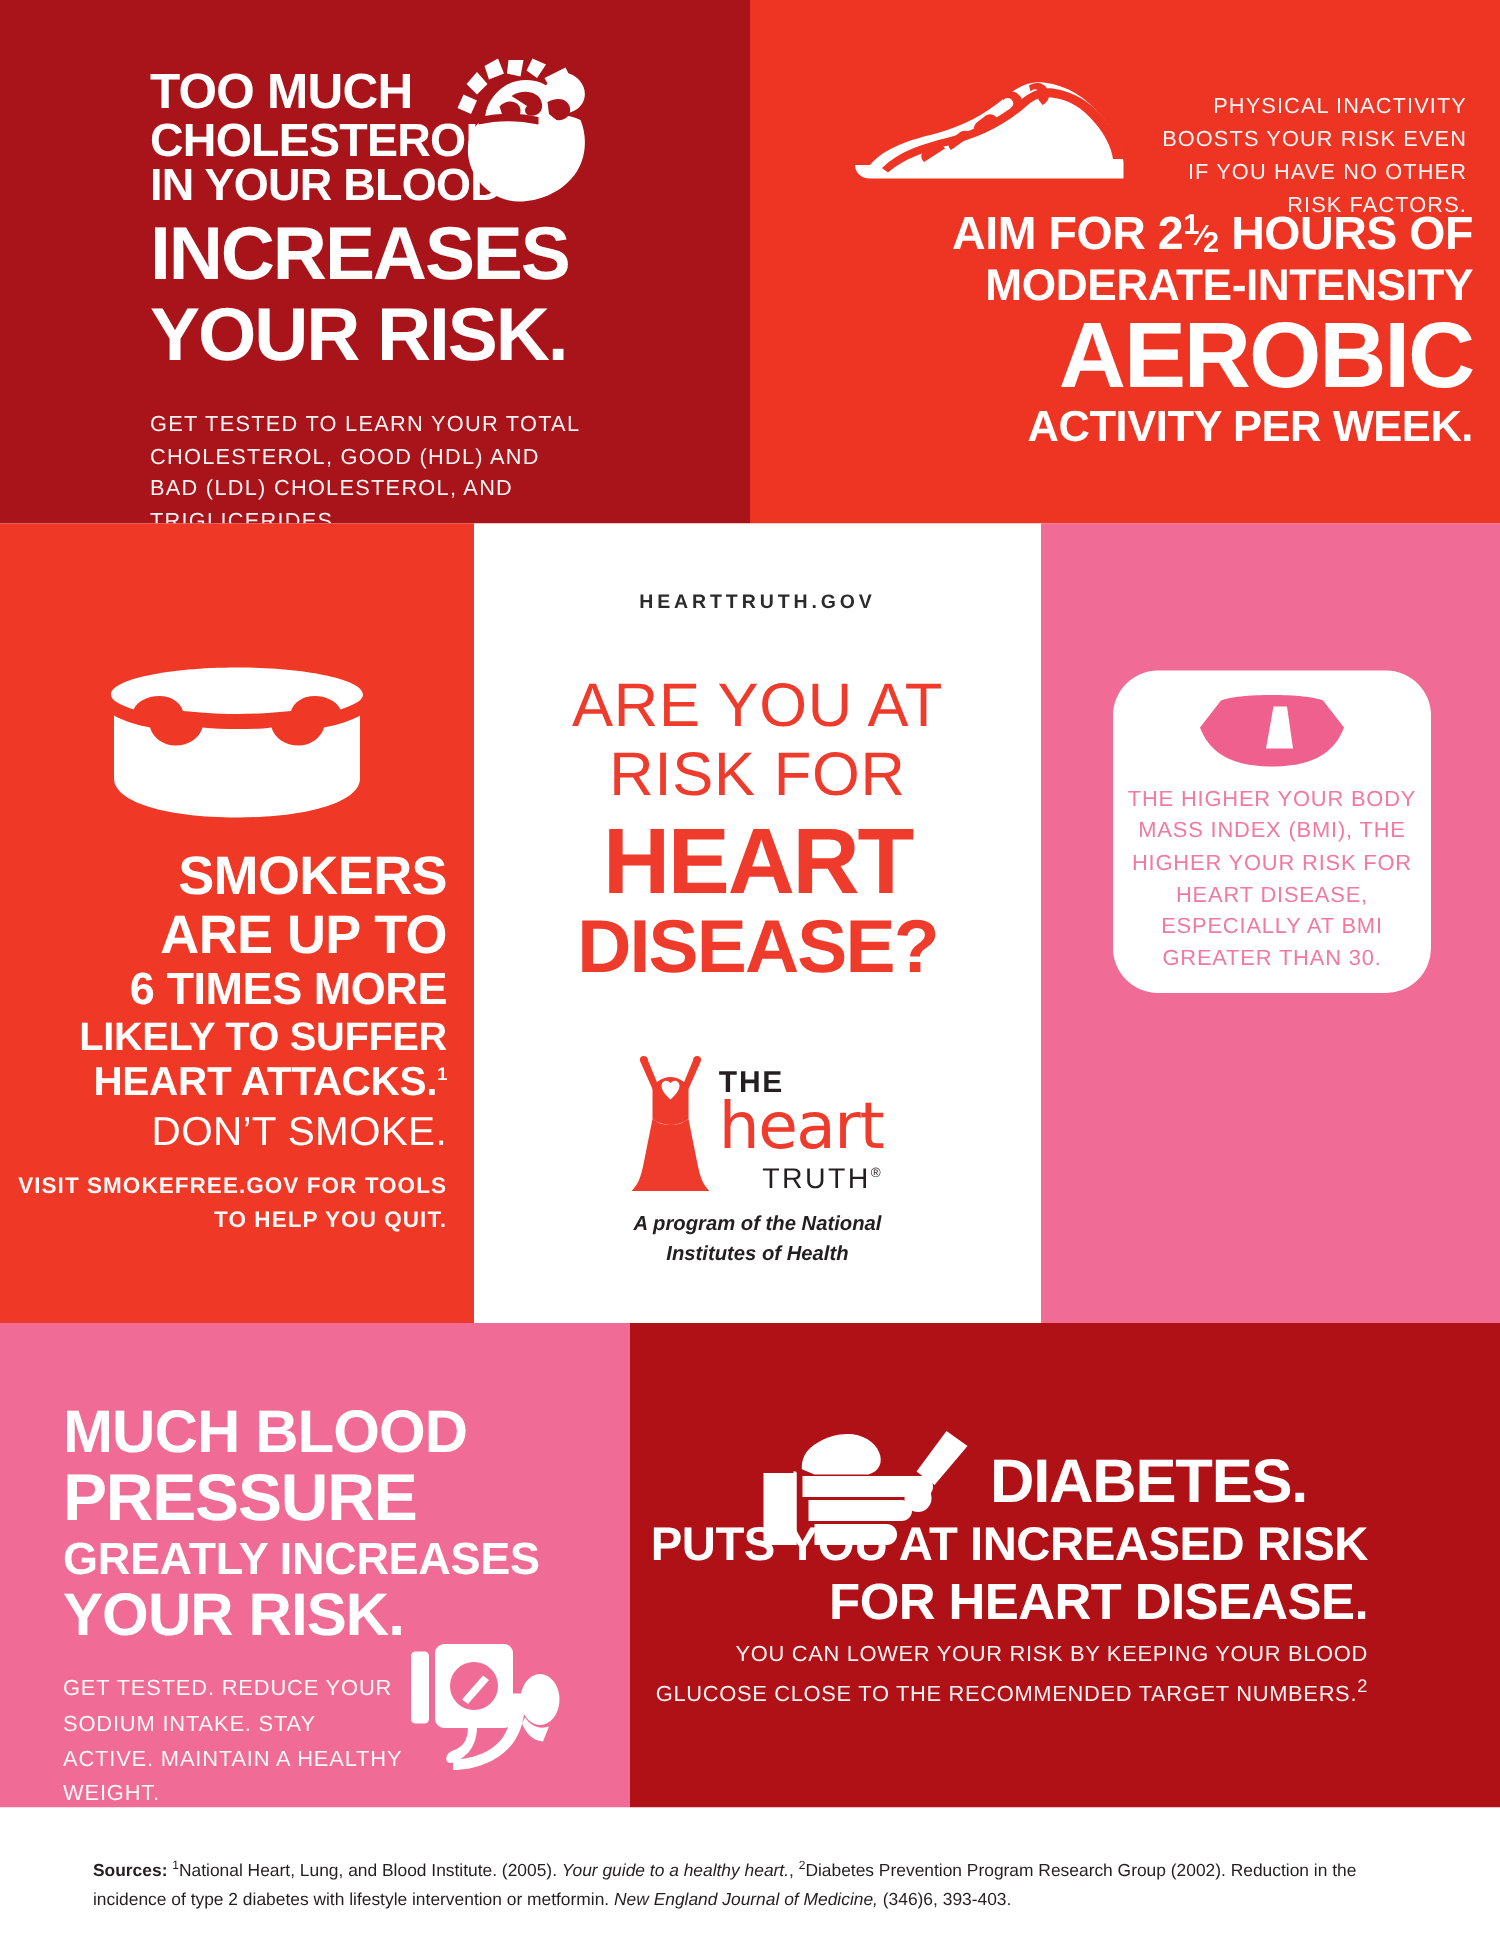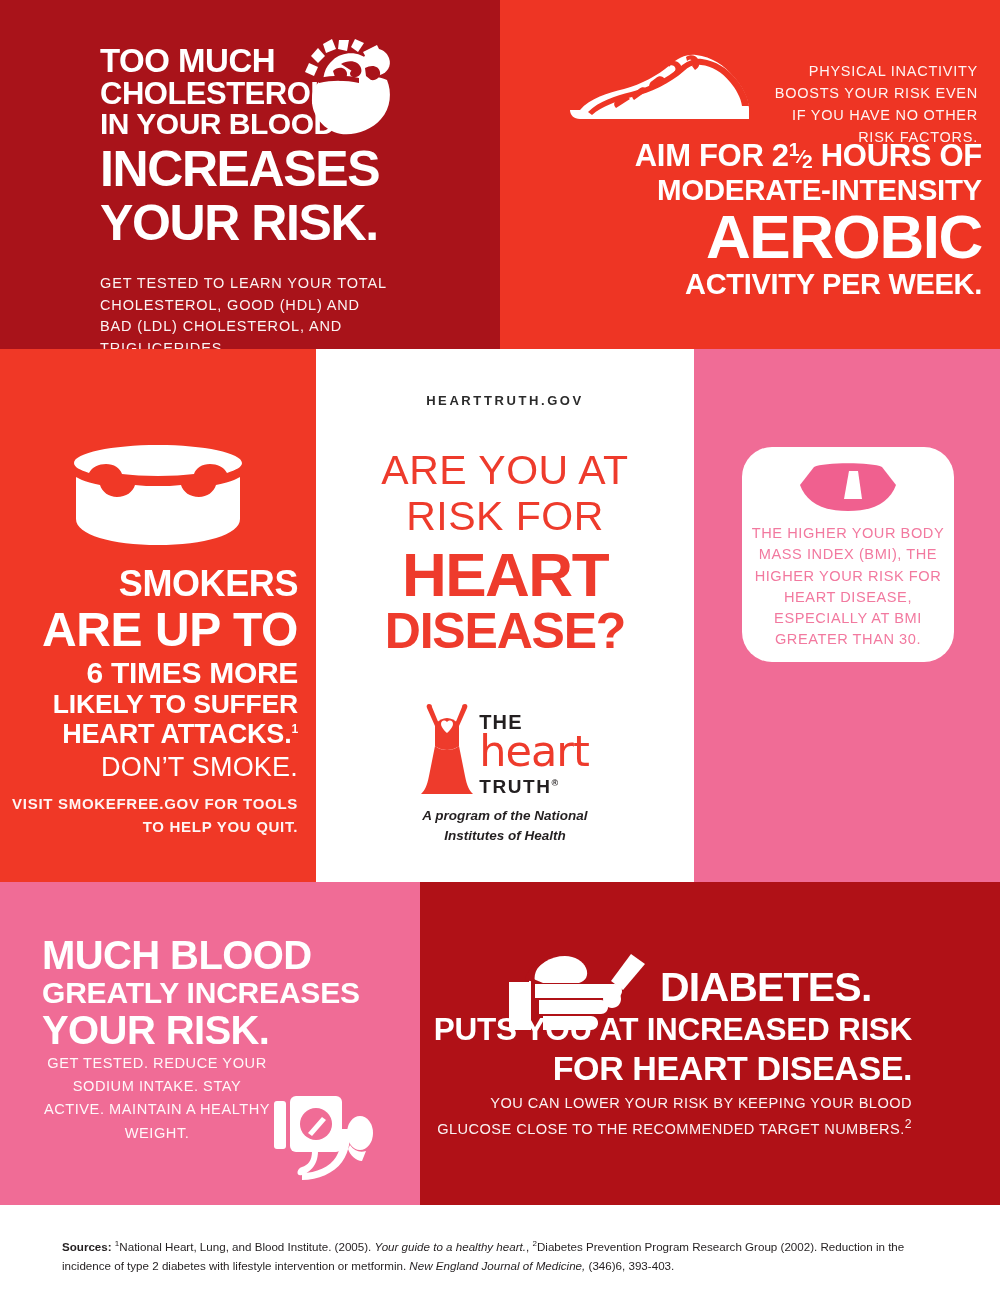--- a/index.html
+++ b/index.html
@@ -72,21 +72,21 @@
   #panel-activity .aim .a3{font-size:62px;font-weight:700;color:#fff;letter-spacing:-1.4px;line-height:0.96;margin-top:2px;}
   #panel-activity .aim .a4{font-size:29px;font-weight:700;color:#fff;letter-spacing:-0.3px;line-height:1.06;margin-top:2px;}
   .frac{display:inline-block;font-size:0.62em;line-height:1;vertical-align:baseline;position:relative;top:-0.12em;}
   .frac sup{font-size:1em;vertical-align:super;}
   .frac sub{font-size:1em;vertical-align:sub;}
 
   
   .ashtray-icon{position:absolute;left:64px;top:441px;width:188px;height:120px;}
   #panel-smoking .txt{position:absolute;left:0;right:18px;top:216px;text-align:right;}
   #panel-smoking .s1{font-size:36px;font-weight:700;color:#fff;letter-spacing:-0.4px;line-height:1.08;}
-  #panel-smoking .s2{font-size:48px;font-weight:700;color:#fff;letter-spacing:-0.4px;line-height:1.08;}
+  #panel-smoking .s2{font-size:36px;font-weight:700;color:#fff;letter-spacing:-0.4px;line-height:1.08;}
   #panel-smoking .s3{font-size:30px;font-weight:700;color:#fff;letter-spacing:-0.3px;line-height:1.1;}
   #panel-smoking .s4{font-size:26.5px;font-weight:700;color:#fff;letter-spacing:-0.2px;line-height:1.14;}
   #panel-smoking .s5{font-size:27px;font-weight:700;color:#fff;letter-spacing:-0.2px;line-height:1.14;}
   #panel-smoking .s6{font-size:27px;font-weight:400;color:#fff;letter-spacing:0.2px;line-height:1.2;margin-top:1px;}
   #panel-smoking .s7{font-size:15px;font-weight:700;color:rgba(255,255,255,.95);letter-spacing:0.7px;line-height:1.55;margin-top:9px;}
   sup.ref{font-size:0.45em;vertical-align:super;font-weight:700;}
 
   
   #panel-center .url{
     text-align:center;font-size:13px;font-weight:700;color:#2b2b2b;
@@ -95,21 +95,21 @@
   #panel-center .q{text-align:center;margin-top:40px;}
   #panel-center .q1{font-size:41px;font-weight:300;color:#ee3b2c;letter-spacing:0.5px;line-height:1.12;}
   #panel-center .q2{font-size:41px;font-weight:300;color:#ee3b2c;letter-spacing:0.5px;line-height:1.12;}
   #panel-center .q3{font-size:62px;font-weight:700;color:#ee3b2c;letter-spacing:-1.5px;line-height:1.0;margin-top:4px;}
   #panel-center .q4{font-size:50px;font-weight:700;color:#ee3b2c;letter-spacing:-1.2px;line-height:1.0;}
   .logo-wrap{margin-top:46px;display:flex;justify-content:center;align-items:flex-end;}
   .logo-dress{width:52px;height:92px;flex:0 0 auto;}
   .logo-words{margin-left:6px;position:relative;top:2px;}
   .logo-the{font-size:20px;font-weight:700;color:#231f20;letter-spacing:1.2px;line-height:1;}
   .logo-heart{font-size:43px;font-weight:400;color:#ee3b2c;line-height:0.86;letter-spacing:-1px;margin-top:1px;font-family:"DejaVu Sans",sans-serif;}
-  .logo-truth{font-size:19px;font-weight:700;color:#231f20;letter-spacing:1.6px;line-height:1;margin-top:7px;}
+  .logo-truth{font-size:19px;font-weight:400;color:#231f20;letter-spacing:1.6px;line-height:1;margin-top:7px;text-align:right;}
   .logo-truth sup{font-size:9px;vertical-align:super;}
   #panel-center .program{
     text-align:center;font-style:italic;font-weight:700;font-size:13.5px;
     color:#231f20;line-height:1.5;margin-top:12px;
   }
 
   
   .bmi-card{
     position:absolute;left:742px;top:447px;width:212px;height:215px;
     background:#ffffff;border-radius:30px;box-sizing:border-box;
@@ -122,21 +122,21 @@
   }
 
   
   #panel-bloodpressure .bp{position:absolute;left:42px;top:52px;}
   #panel-bloodpressure .b1{font-size:40px;font-weight:700;color:#fff;letter-spacing:-0.6px;line-height:1.06;}
   #panel-bloodpressure .b2{font-size:44px;font-weight:700;color:#fff;letter-spacing:-0.8px;line-height:1.06;}
   #panel-bloodpressure .b3{font-size:30px;font-weight:700;color:#fff;letter-spacing:-0.2px;line-height:1.1;}
   #panel-bloodpressure .b4{font-size:40px;font-weight:700;color:#fff;letter-spacing:-0.6px;line-height:1.06;}
   #panel-bloodpressure .b5{
     font-size:14.6px;font-weight:400;color:rgba(255,255,255,.95);
-    line-height:1.6;letter-spacing:0.55px;margin-top:0;width:230px;text-align:center;
+    line-height:1.6;letter-spacing:0.55px;margin-top:17px;width:230px;
   }
   .cuff-icon{position:absolute;left:272px;top:1093px;width:105px;height:88px;}
 
   
   .hand-icon{position:absolute;left:505px;top:952px;width:152px;height:80px;}
   #panel-diabetes .d-title{position:absolute;left:240px;top:85px;font-size:41px;font-weight:700;color:#fff;letter-spacing:-0.8px;line-height:1;}
   #panel-diabetes .d2{position:absolute;left:0;right:88px;top:130px;text-align:right;font-size:31.5px;font-weight:700;color:#fff;letter-spacing:-0.3px;line-height:1.08;}
   #panel-diabetes .d3{position:absolute;left:0;right:88px;top:168px;text-align:right;font-size:34px;font-weight:700;color:#fff;letter-spacing:-0.4px;line-height:1.08;}
   #panel-diabetes .d4{position:absolute;left:0;right:88px;top:210px;text-align:right;font-size:14.6px;font-weight:400;color:rgba(255,255,255,.95);letter-spacing:0.45px;line-height:1.6;}
 
@@ -270,20 +270,21 @@
     <svg class="scale-icon" viewBox="0 0 96 52" aria-hidden="true">
       <path d="M14 6 c10 -5 58 -5 68 0 l14 18 c-6 16 -20 26 -48 26 c-28 0 -42 -10 -48 -26z" fill="#f0608f"></path>
       <path d="M49 10 l9 0 4 28 -18 0z" fill="#ffffff"></path>
     </svg>
     <div class="bmitext">THE HIGHER YOUR BODY MASS INDEX (BMI), THE HIGHER YOUR RISK FOR HEART DISEASE, ESPECIALLY AT BMI GREATER THAN 30.</div>
   </div>
 
   <div class="panel" id="panel-bloodpressure">
     <div class="bp">
       <div class="b1">MUCH BLOOD</div>
+      <div class="b2">PRESSURE</div>
       <div class="b3">GREATLY INCREASES</div>
       <div class="b4">YOUR RISK.</div>
       <div class="b5">GET TESTED. REDUCE YOUR SODIUM INTAKE. STAY ACTIVE. MAINTAIN A HEALTHY WEIGHT.</div>
     </div>
   </div>
 
   <svg class="cuff-icon" viewBox="0 0 105 88" aria-hidden="true">
     <g fill="#ffffff">
       <rect x="2" y="8" width="12" height="48" rx="3"></rect>
       <rect x="18" y="3" width="52" height="56" rx="6"></rect>

